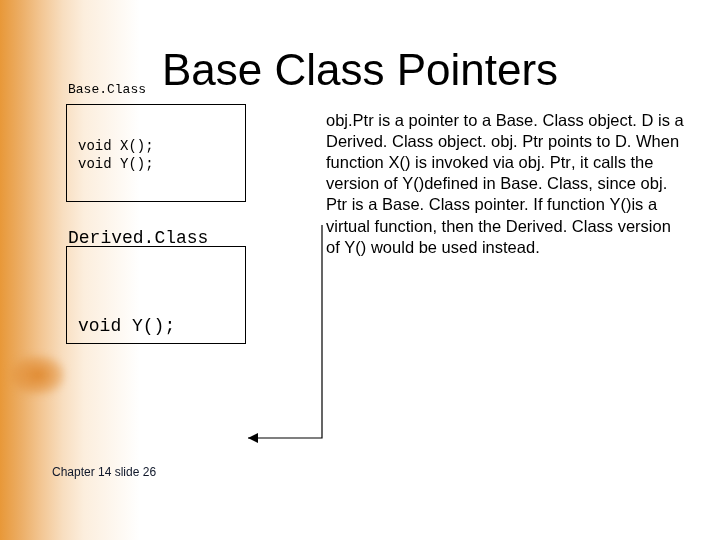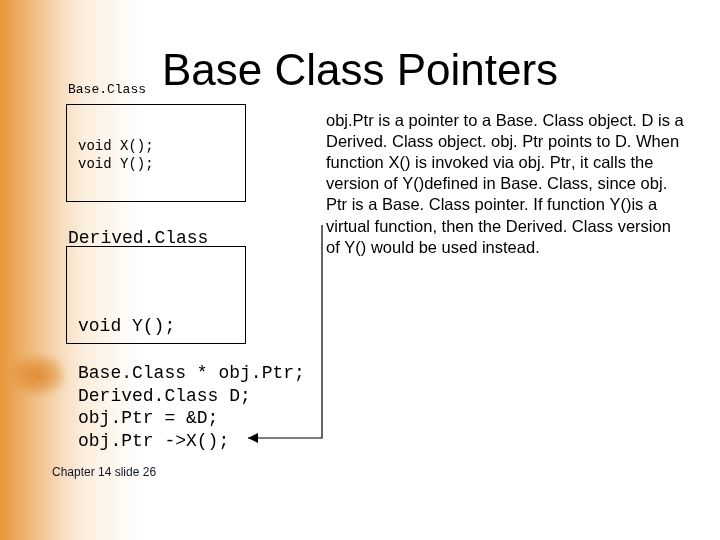--- a/index.html
+++ b/index.html
@@ -124,26 +124,20 @@
     <div>void X();</div>
     <div>void Y();</div>
   </div>
 
   <div class="label-derivedclass mono">Derived.Class</div>
   <div class="box box2"></div>
   <div class="box2-text mono">
     <div>void Y();</div>
   </div>
 
-  <div class="code-block mono">
-    <div>Base.Class * obj.Ptr;</div>
-    <div>Derived.Class D;</div>
-    <div>obj.Ptr = &amp;D;</div>
-    <div>obj.Ptr -&gt;X();</div>
-  </div>
 
   <div class="paragraph">
     <span class="mono-inline">obj.Ptr</span><span> is a pointer to a </span><span class="mono-inline">Base. Class</span><span> object.  </span><span class="mono-inline">D</span><span> is a </span><span class="mono-inline">Derived. Class</span><span> object. </span><span class="mono-inline">obj. Ptr</span><span> points to </span><span class="mono-inline">D</span><span>.  When function </span><span class="mono-inline">X()</span><span> is invoked via </span><span class="mono-inline">obj. Ptr</span><span>, it calls the version of </span><span class="mono-inline">Y()</span><span>defined in </span><span class="mono-inline">Base. Class</span><span>, since </span><span class="mono-inline">obj. Ptr</span><span> is a </span><span class="mono-inline">Base. Class</span><span> pointer. If function </span><span class="mono-inline">Y()</span><span>is a </span><span class="mono-inline">virtual</span><span> function,  then the </span><span class="mono-inline">Derived. Class</span><span> version of </span><span class="mono-inline">Y()</span><span> would be used instead.</span>
   </div>
 
   <div class="footer">Chapter 14 slide 26</div>
 
 </div>
 
 <svg class="arrow">

